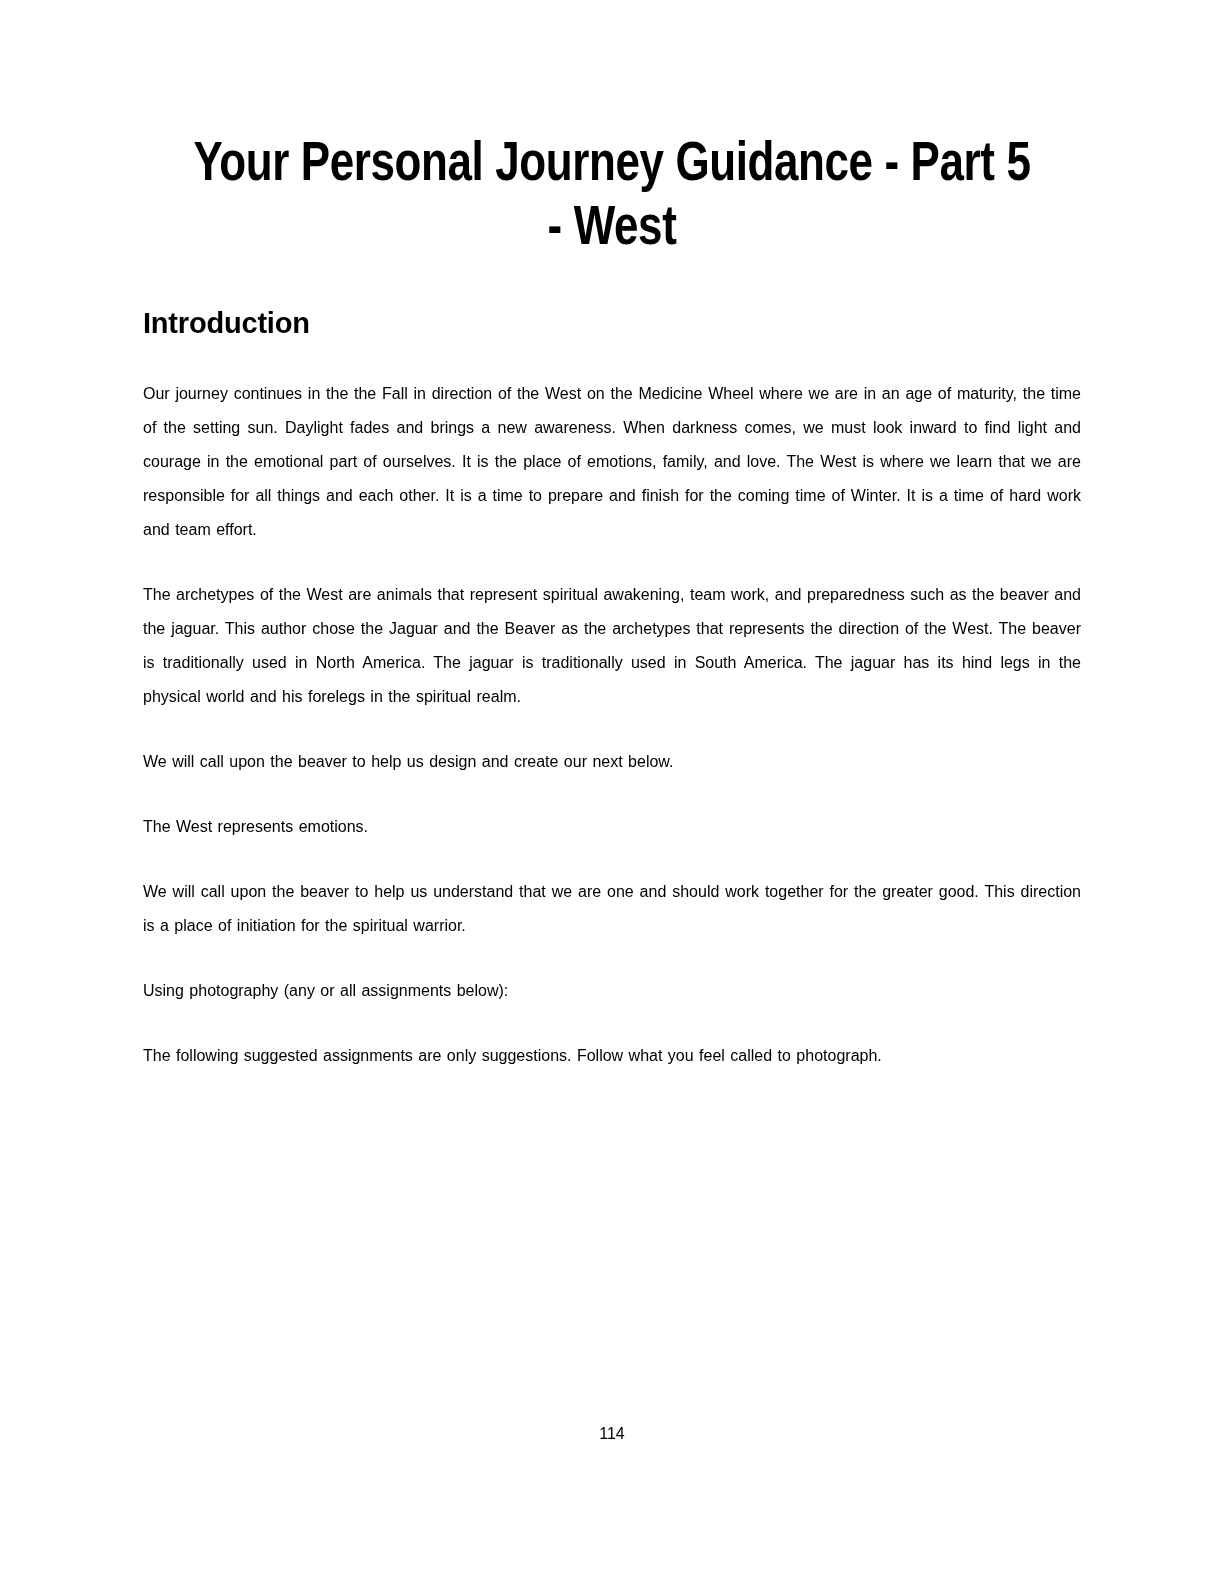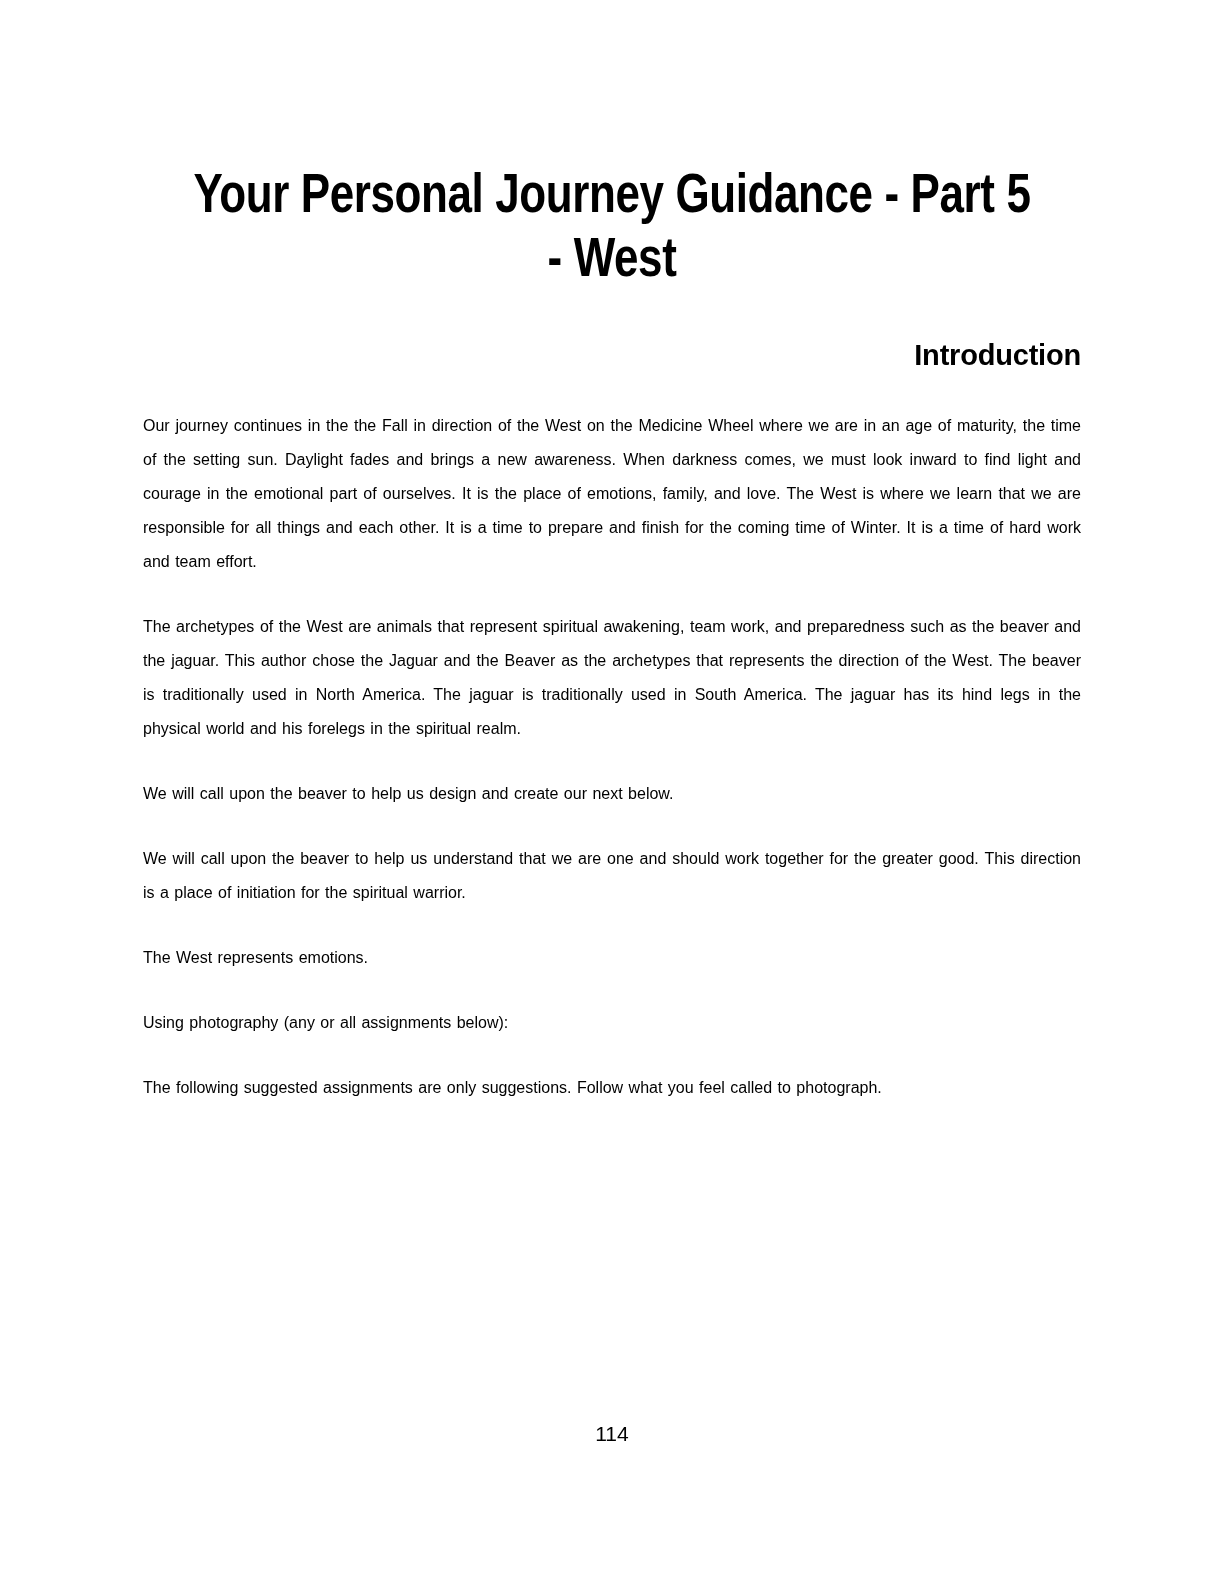--- a/index.html
+++ b/index.html
@@ -12,23 +12,23 @@
     width: 1224px;
     height: 1584px;
     background: #ffffff;
     color: #000000;
     font-family: "Liberation Sans", "DejaVu Sans", sans-serif;
     overflow: hidden;
     box-sizing: border-box;
   }
   .content {
     position: relative;
-    margin: 8px 143px;
+    margin: 0 143px;
     width: 938px;
-    padding-top: 116px;
+    padding-top: 92px;
   }
   .doc-title {
     position: relative;
     width: 1172px;
     margin-left: -117px;
     transform: scaleX(0.80);
     transform-origin: 50% 0;
     text-align: center;
     font-weight: bold;
     font-size: 55px;
@@ -36,42 +36,41 @@
     letter-spacing: -0.5px;
   }
   .doc-title .title-line {
     white-space: nowrap;
   }
   .section-heading {
     font-weight: bold;
     font-size: 29px;
     line-height: 36px;
     letter-spacing: -0.2px;
-    text-align: right;
   }
   .heading-introduction {
     margin: 48px 0 36px 0;
   }
   .heading-assignments {
     margin: 70px 0 37px 0;
   }
   .body-para {
     font-size: 16px;
     line-height: 34px;
     text-align: justify;
     margin: 0 0 31px 0;
     word-spacing: 1px;
   }
   .page-number {
     position: absolute;
     left: 0;
     right: 0;
     top: 1421px;
     text-align: center;
-    font-size: 21px;
+    font-size: 16px;
     line-height: 26px;
   }
 </style>
 </head>
 <body>
 
 <div class="page">
   <div class="content">
 
     <h1 class="doc-title">
@@ -81,23 +80,23 @@
 
     <h2 class="section-heading heading-introduction">Introduction</h2>
 
     <p class="body-para">Our journey continues in the the Fall in direction of the West on the Medicine Wheel where we are in an age of maturity, the time of the setting sun. Daylight fades and brings a new awareness. When darkness comes, we must look inward to find light and courage in the emotional part of ourselves. It is the place of emotions, family, and love. The West is where we learn that we are responsible for all things and each other. It is a time to prepare and finish for the coming time of Winter. It is a time of hard work and team effort.</p>
 
     <p class="body-para">The archetypes of the West are animals that represent spiritual awakening, team work, and preparedness such as the beaver and the jaguar. This author chose the Jaguar and the Beaver as the archetypes that represents the direction of the West. The beaver is traditionally used in North America. The jaguar is traditionally used in South America. The jaguar has its hind legs in the physical world and his forelegs in the spiritual realm.</p>
 
     <p class="body-para">We will call upon the beaver to help us design and create our next below.</p>
 
 
+    <p class="body-para">The West represents emotions.</p>
+
     <p class="body-para">We will call upon the beaver to help us understand that we are one and should work together for the greater good. This direction is a place of initiation for the spiritual warrior.</p>
-
-    <p class="body-para">The West represents emotions.</p>
 
 
     <p class="body-para">Using photography (any or all assignments below):</p>
 
     <p class="body-para">The following suggested assignments are only suggestions. Follow what you feel called to photograph.</p>
 
   </div>
 
   <div class="page-number">114</div>
 </div>

